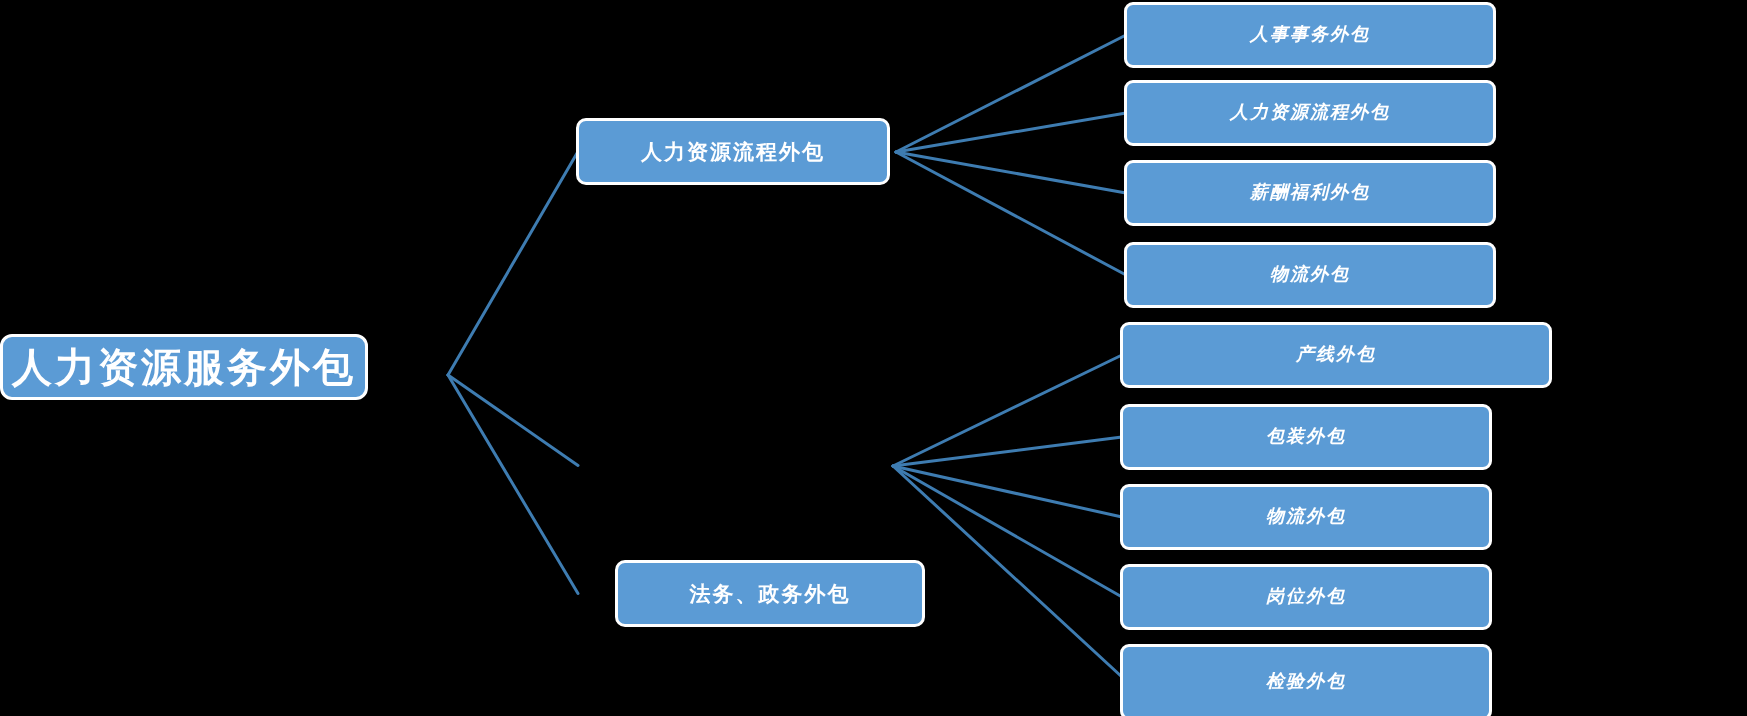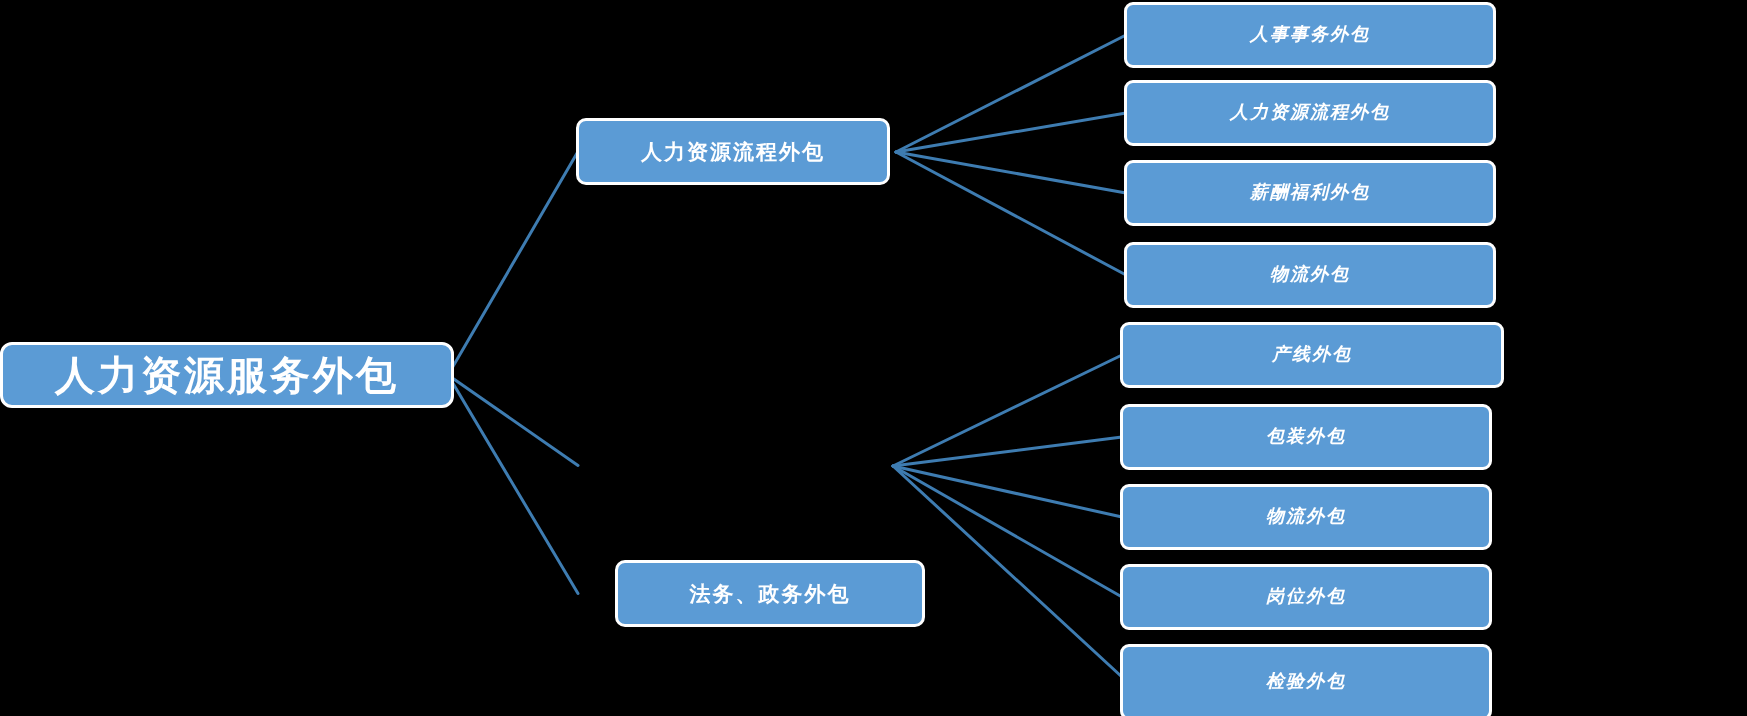--- a/index.html
+++ b/index.html
@@ -60,29 +60,29 @@
         <line x1="896" y1="152" x2="1126" y2="193"></line>
         <line x1="896" y1="152" x2="1126" y2="275"></line>
         <line x1="893" y1="466" x2="1122" y2="355"></line>
         <line x1="893" y1="466" x2="1122" y2="437"></line>
         <line x1="893" y1="466" x2="1122" y2="517"></line>
         <line x1="893" y1="466" x2="1122" y2="597"></line>
         <line x1="893" y1="466" x2="1122" y2="677"></line>
       </g>
   </svg>
 
-  <div class="node root" style="left: 0px; top: 342px; width: 454px; height: 66px;">人力资源服务外包</div>
+  <div class="node root" style="left: 0px; top: 334px; width: 368px; height: 66px;">人力资源服务外包</div>
 
   <div class="node level2" style="left: 576px; top: 118px; width: 314px; height: 67px;">人力资源流程外包</div>
   <div class="node leaf" style="left: 1124px; top: 2px; width: 372px; height: 66px;">人事事务外包</div>
   <div class="node leaf" style="left: 1124px; top: 80px; width: 372px; height: 66px;">人力资源流程外包</div>
   <div class="node leaf" style="left: 1124px; top: 160px; width: 372px; height: 66px;">薪酬福利外包</div>
   <div class="node leaf" style="left: 1124px; top: 242px; width: 372px; height: 66px;">物流外包</div>
 
-  <div class="node leaf" style="left: 1120px; top: 322px; width: 384px; height: 66px;">产线外包</div>
+  <div class="node leaf" style="left: 1120px; top: 322px; width: 432px; height: 66px;">产线外包</div>
   <div class="node leaf" style="left: 1120px; top: 484px; width: 372px; height: 66px;">物流外包</div>
   <div class="node leaf" style="left: 1120px; top: 404px; width: 372px; height: 66px;">包装外包</div>
   <div class="node leaf" style="left: 1120px; top: 564px; width: 372px; height: 66px; border-radius: 9px;">岗位外包</div>
   <div class="node leaf" style="left: 1120px; top: 644px; width: 372px; height: 76px;">检验外包</div>
 
   <div class="node level2" style="left: 576px; top: 560px; width: 310px; height: 67px; margin-left: 39px;">法务、政务外包</div>
 
 </div>
 
 </body></html>

